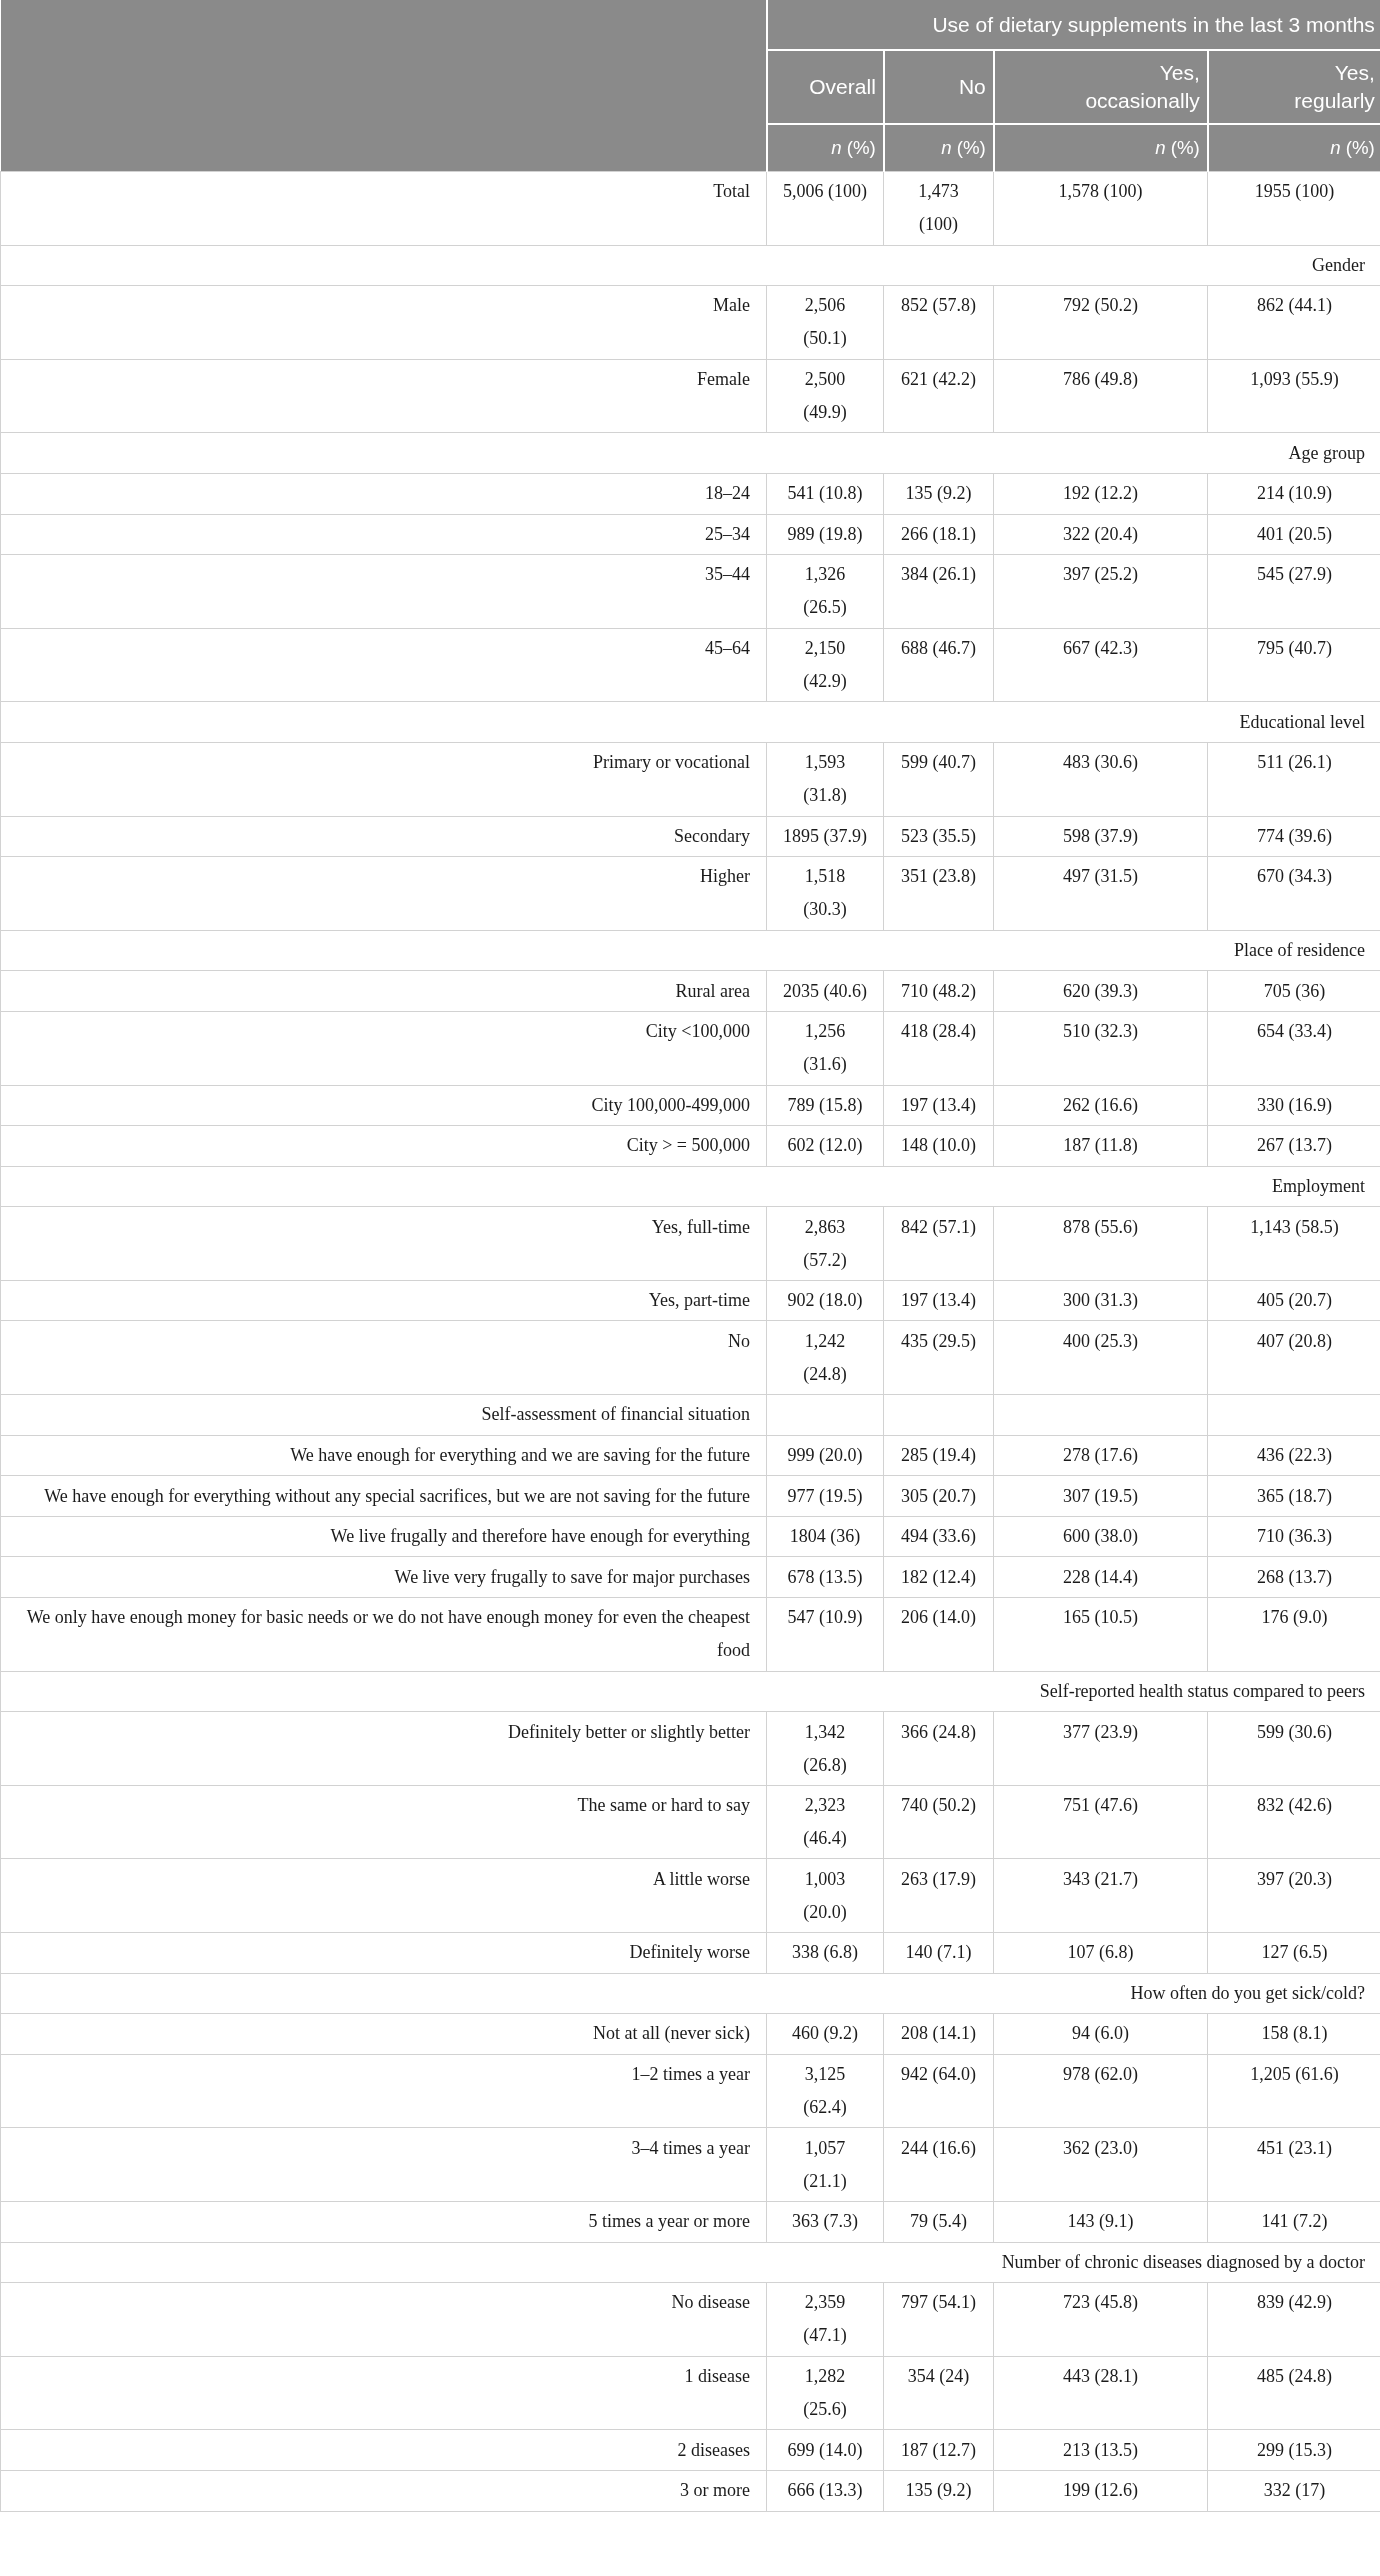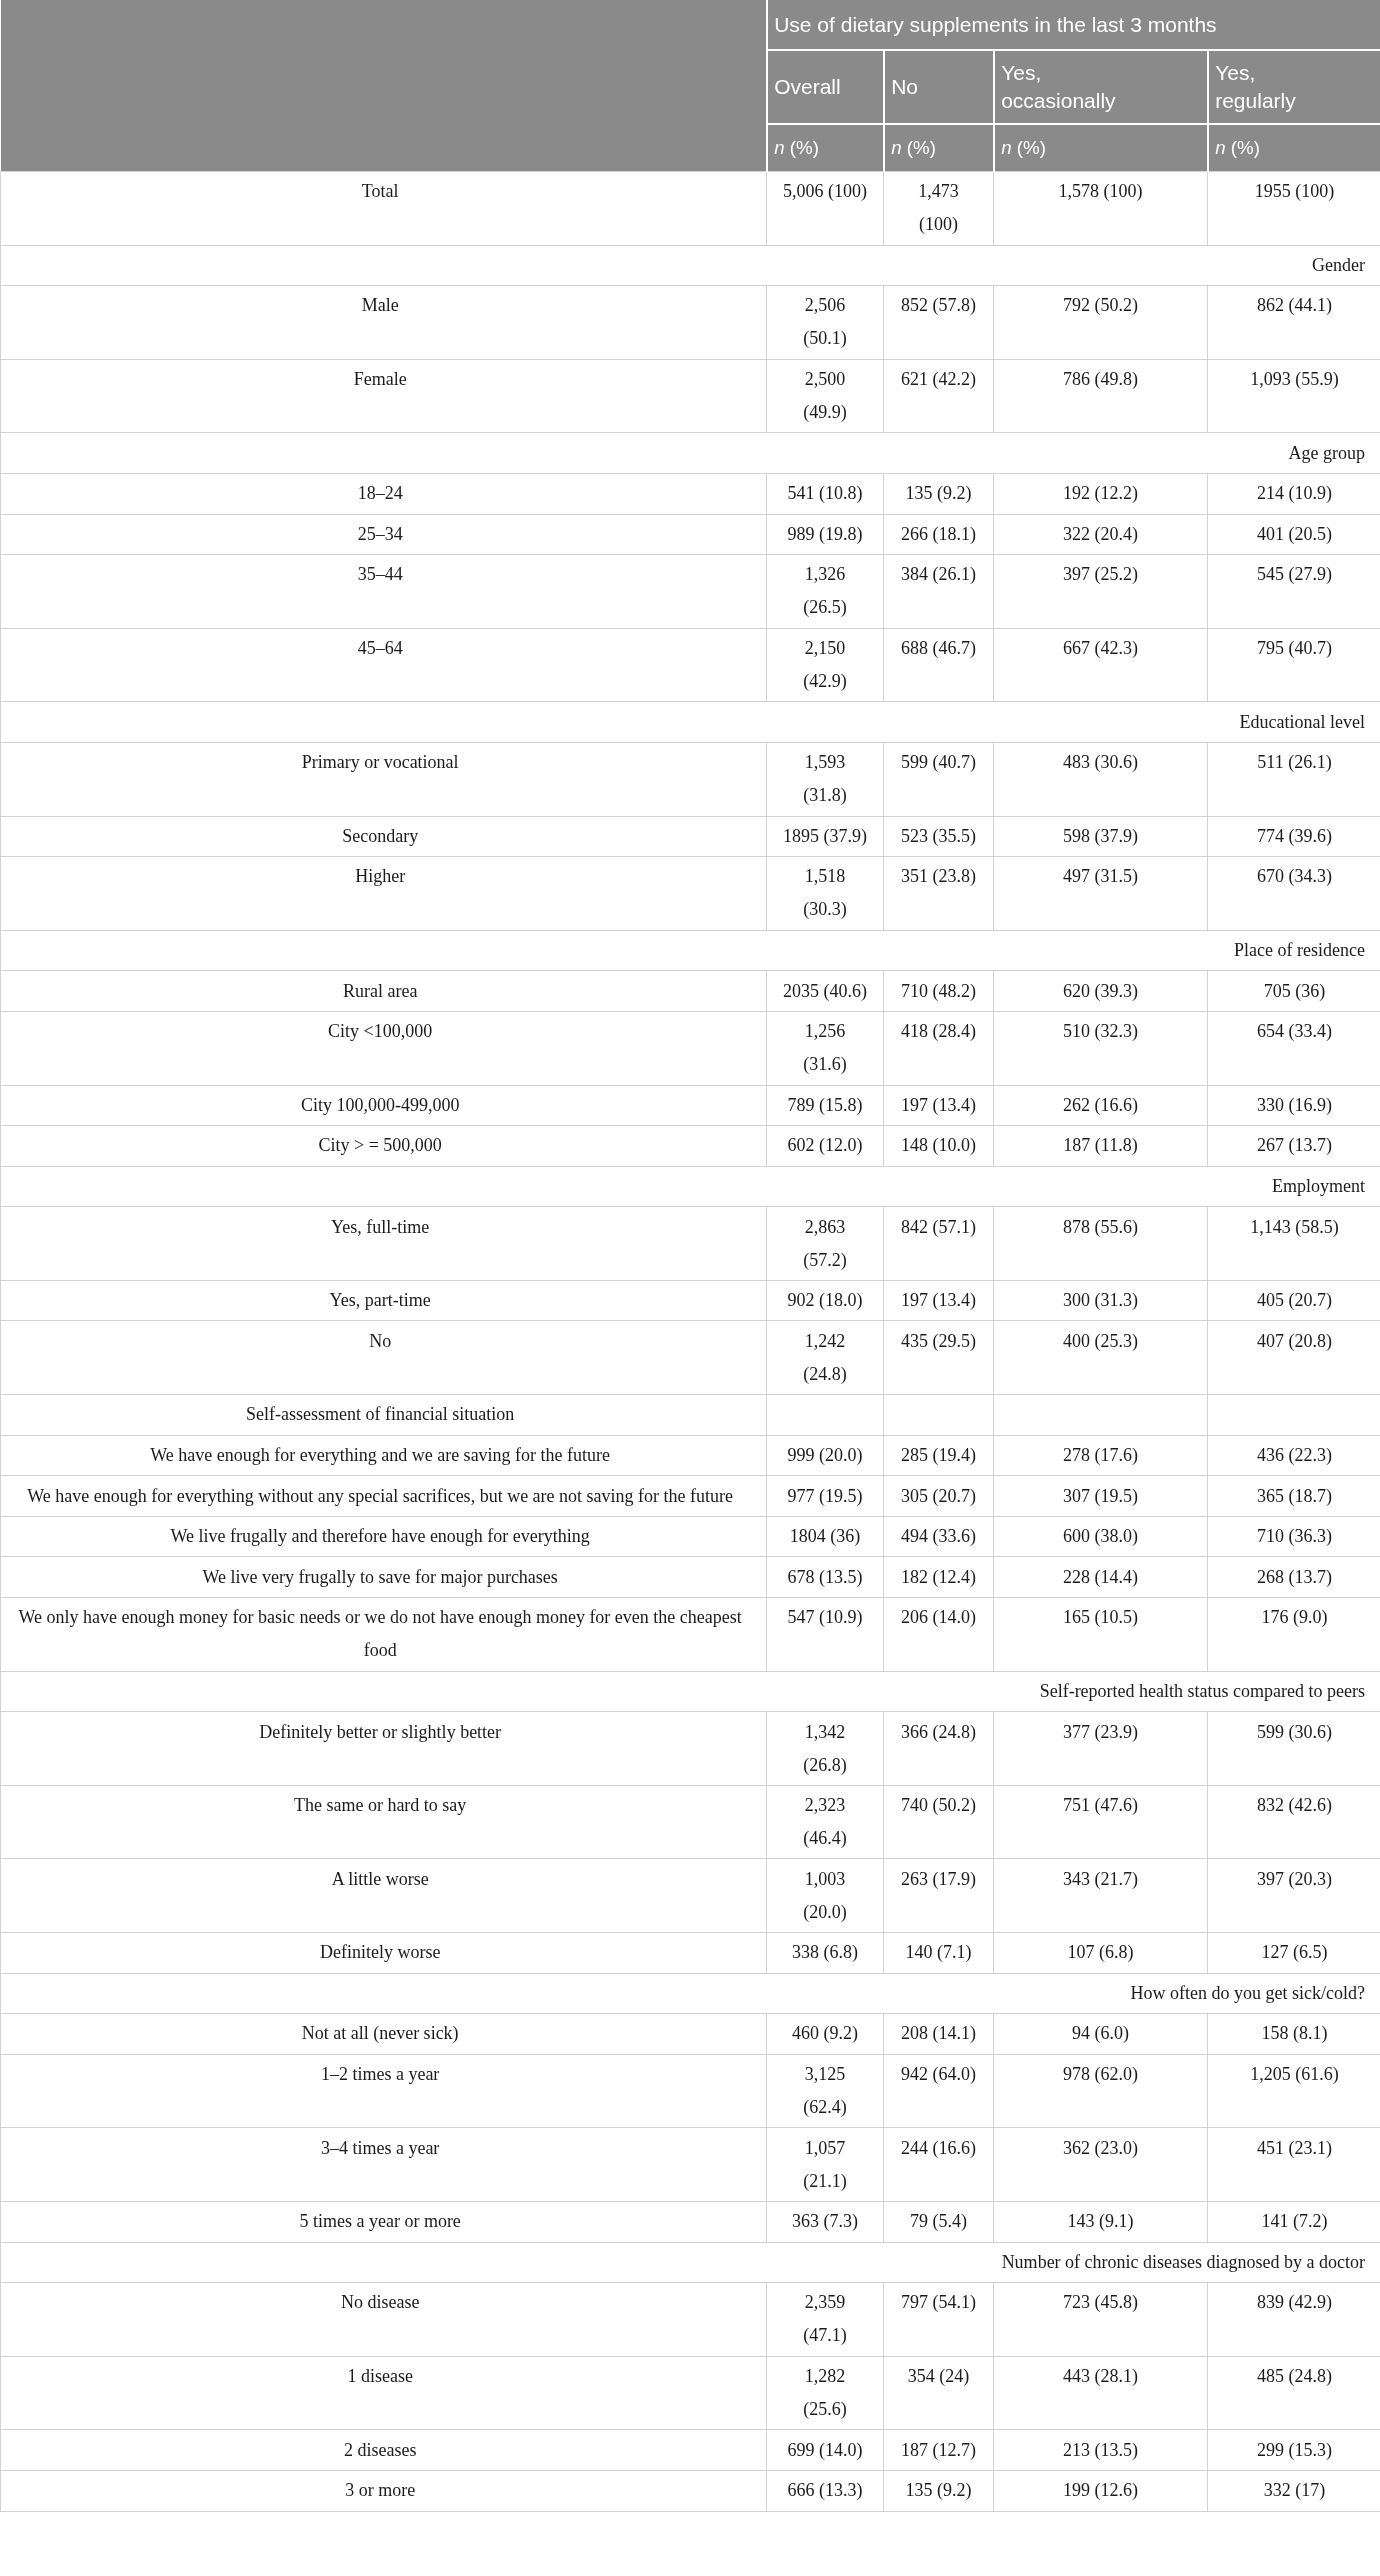--- a/index.html
+++ b/index.html
@@ -11,38 +11,38 @@
   }
   html,body{margin:0;padding:0;background:var(--page_bg);}
   body{width:1381px;font-family:"Liberation Serif", serif;color:var(--text);}
   table{table-layout:fixed;width:1381px;border-collapse:collapse;}
   
   thead th{
     background:var(--header_bg);
     color:var(--header_text);
     font-family:"Liberation Sans", sans-serif;
     font-weight:400;
-    text-align:left;
+    text-align:right;
     vertical-align:middle;
     padding:0 6.7px;
   }
   th.corner{border-right:2px solid #ffffff;}
   th.group-title{font-size:21px;height:49px;border-bottom:2px solid #ffffff;}
   th.col-head{font-size:21px;height:72px;white-space:pre-line;line-height:1.35;border-bottom:2px solid #ffffff;}
   th.unit-head{font-size:18.7px;height:46px;}
   th.sep-left{border-left:2px solid #ffffff;}
   
   tbody td{
     border:1.3px solid var(--border);
     vertical-align:top;
     font-size:18px;
     line-height:33px;
     background:#ffffff;
   }
-  td.label-cell{padding:3.3px 16px 3.3px 9.3px;text-align:center;}
+  td.label-cell{padding:3.3px 16px 3.3px 9.3px;text-align:right;}
   td.label-cell.indent{margin-left:48px;}
   td.section-cell{padding:3.3px 16px 3.3px 9.3px;text-align:right;}
   td.value-cell{text-align:center;padding:3.3px 14.7px;}
 </style>
 </head>
 <body>
 
 <table>
   <colgroup>
     <col style="width:766px">

